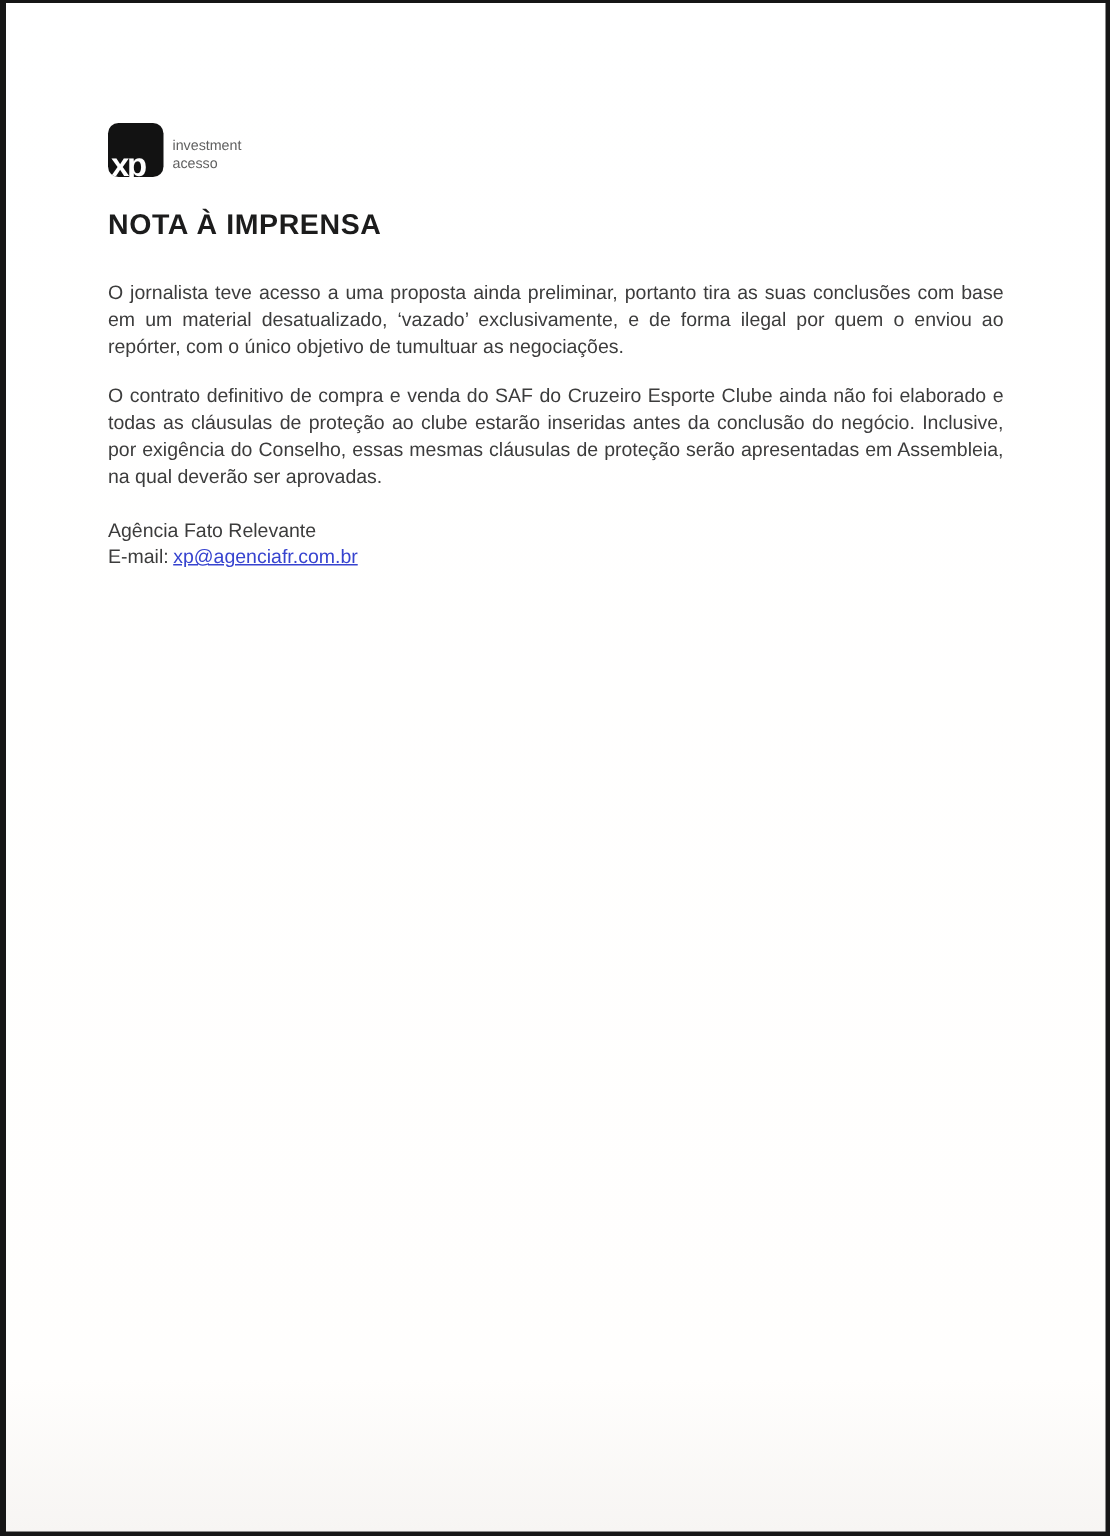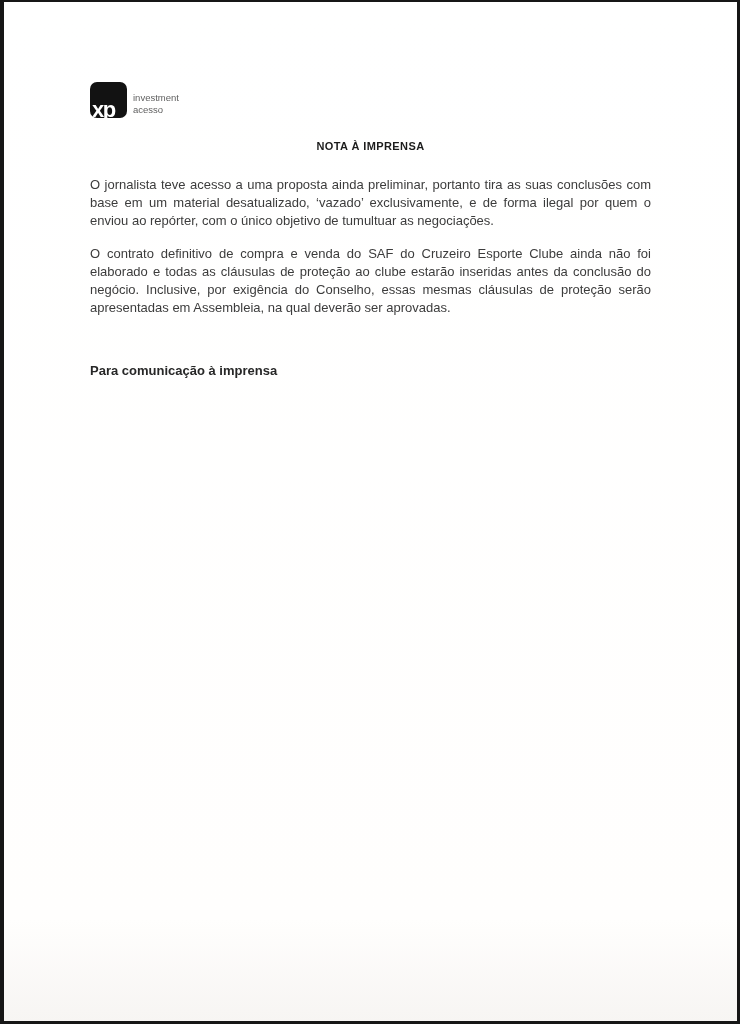--- a/index.html
+++ b/index.html
@@ -12,21 +12,21 @@
   .sheet {
     width: 740px;
     height: 1024px;
     background: linear-gradient(180deg, #ffffff 0%, #fffefd 90%, #f7f5f3 100%);
     border-style: solid;
     border-color: #161616;
     border-width: 2px 3px 3px 4px;
     overflow: hidden;
   }
   .content {
-    padding: 0 86px;
+    padding: 0 68px;
   }
   
   .logo-row {
     margin-top: 80px;
     display: flex;
     align-items: flex-end;
     gap: 6px;
   }
   .logo-mark {
     width: 37px;
@@ -48,22 +48,22 @@
   }
   .logo-tagline {
     color: #5f5f5f;
     font-size: 9.5px;
     line-height: 11.5px;
     padding-bottom: 3px;
   }
   
   .doc-title {
     margin-top: 22px;
-    text-align: center;
-    font-size: 11px;
+    text-align: left;
+    font-size: 19px;
     font-weight: 700;
     color: #1c1c1c;
     letter-spacing: 0.4px;
   }
   
   .body-paragraph {
     margin-top: 24px;
     font-size: 13px;
     line-height: 18px;
     color: #3c3c3c;
@@ -107,17 +107,22 @@
         <div>acesso</div>
       </div>
     </div>
 
     <h1 class="doc-title">NOTA À IMPRENSA</h1>
 
     <p class="body-paragraph">O jornalista teve acesso a uma proposta ainda preliminar, portanto tira as suas conclusões com base em um material desatualizado, ‘vazado’ exclusivamente, e de forma ilegal por quem o enviou ao repórter, com o único objetivo de tumultuar as negociações.</p>
 
     <p class="body-paragraph">O contrato definitivo de compra e venda do SAF do Cruzeiro Esporte Clube ainda não foi elaborado e todas as cláusulas de proteção ao clube estarão inseridas antes da conclusão do negócio. Inclusive, por exigência do Conselho, essas mesmas cláusulas de proteção serão apresentadas em Assembleia, na qual deverão ser aprovadas.</p>
 
-    <h2 class="contact-heading">Para comunicação à imprensa</h2>
 
+    <div class="contact-block">
+      <div>Agência Fato Relevante</div>
+      <div class="email-line">
+        <span class="label">E-mail:</span><a class="email-link">xp@agenciafr.com.br</a>
+      </div>
+    </div>
 
   </div>
 </div>
 
 </body></html>

